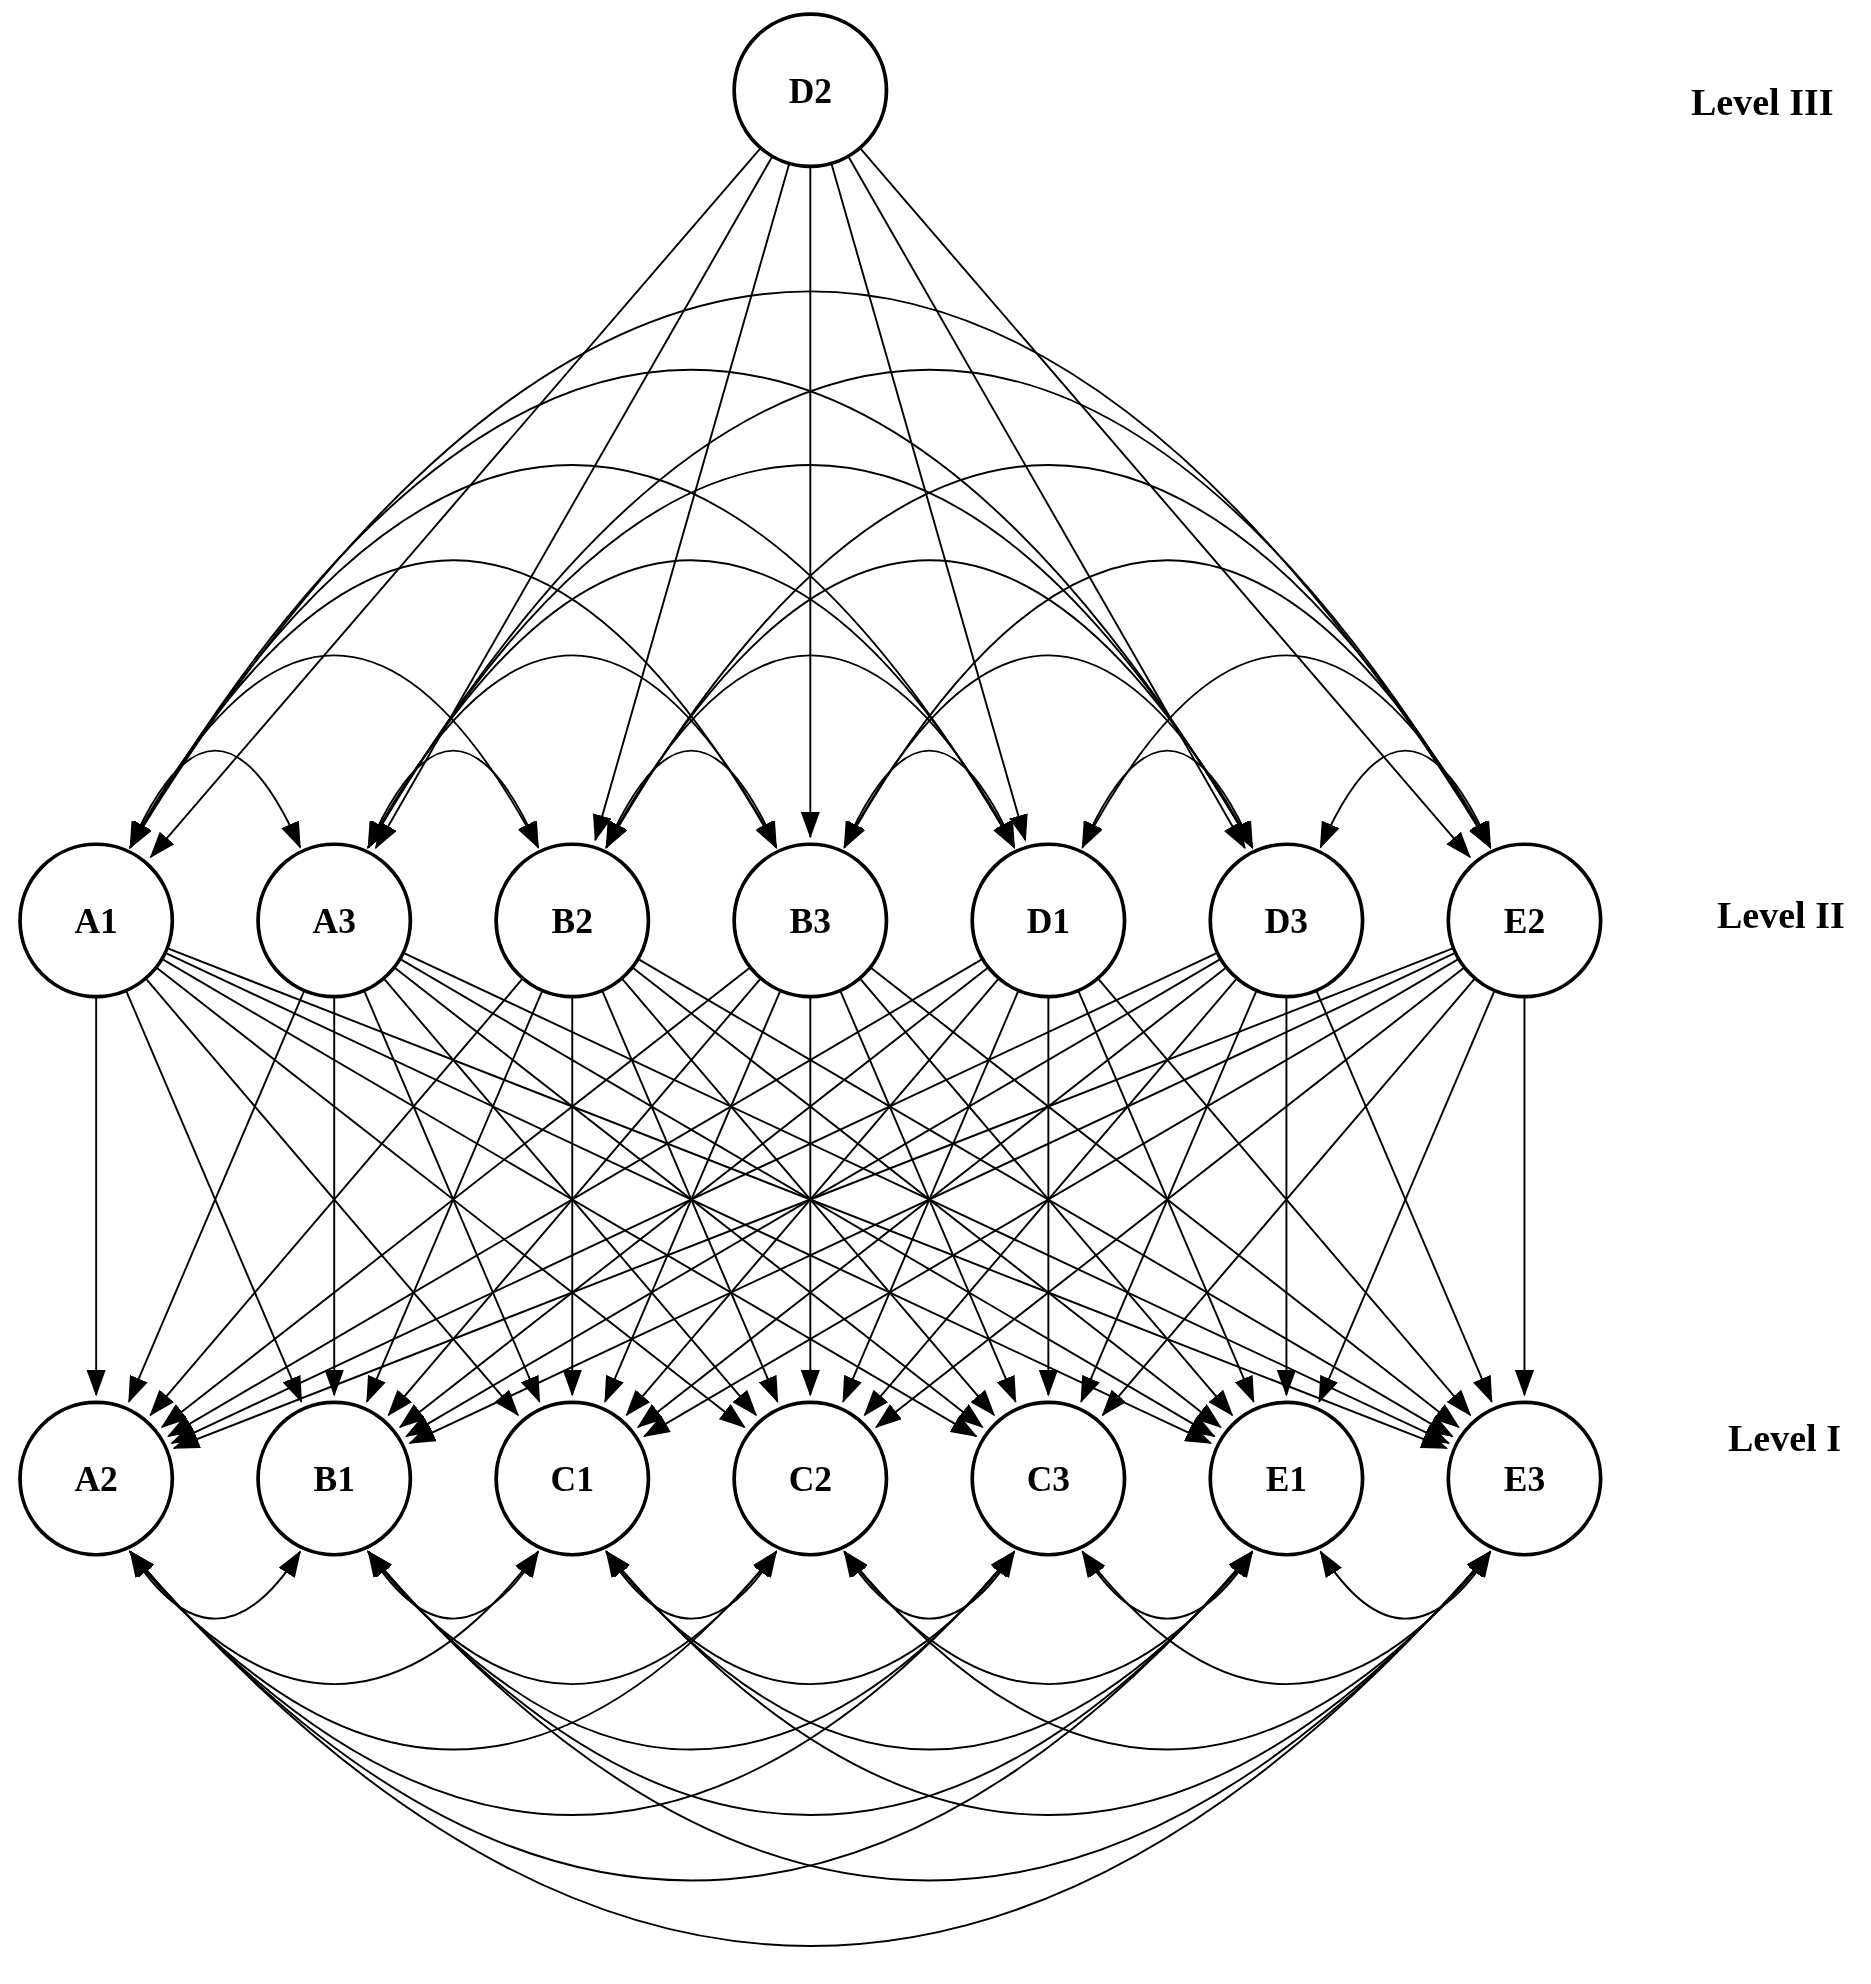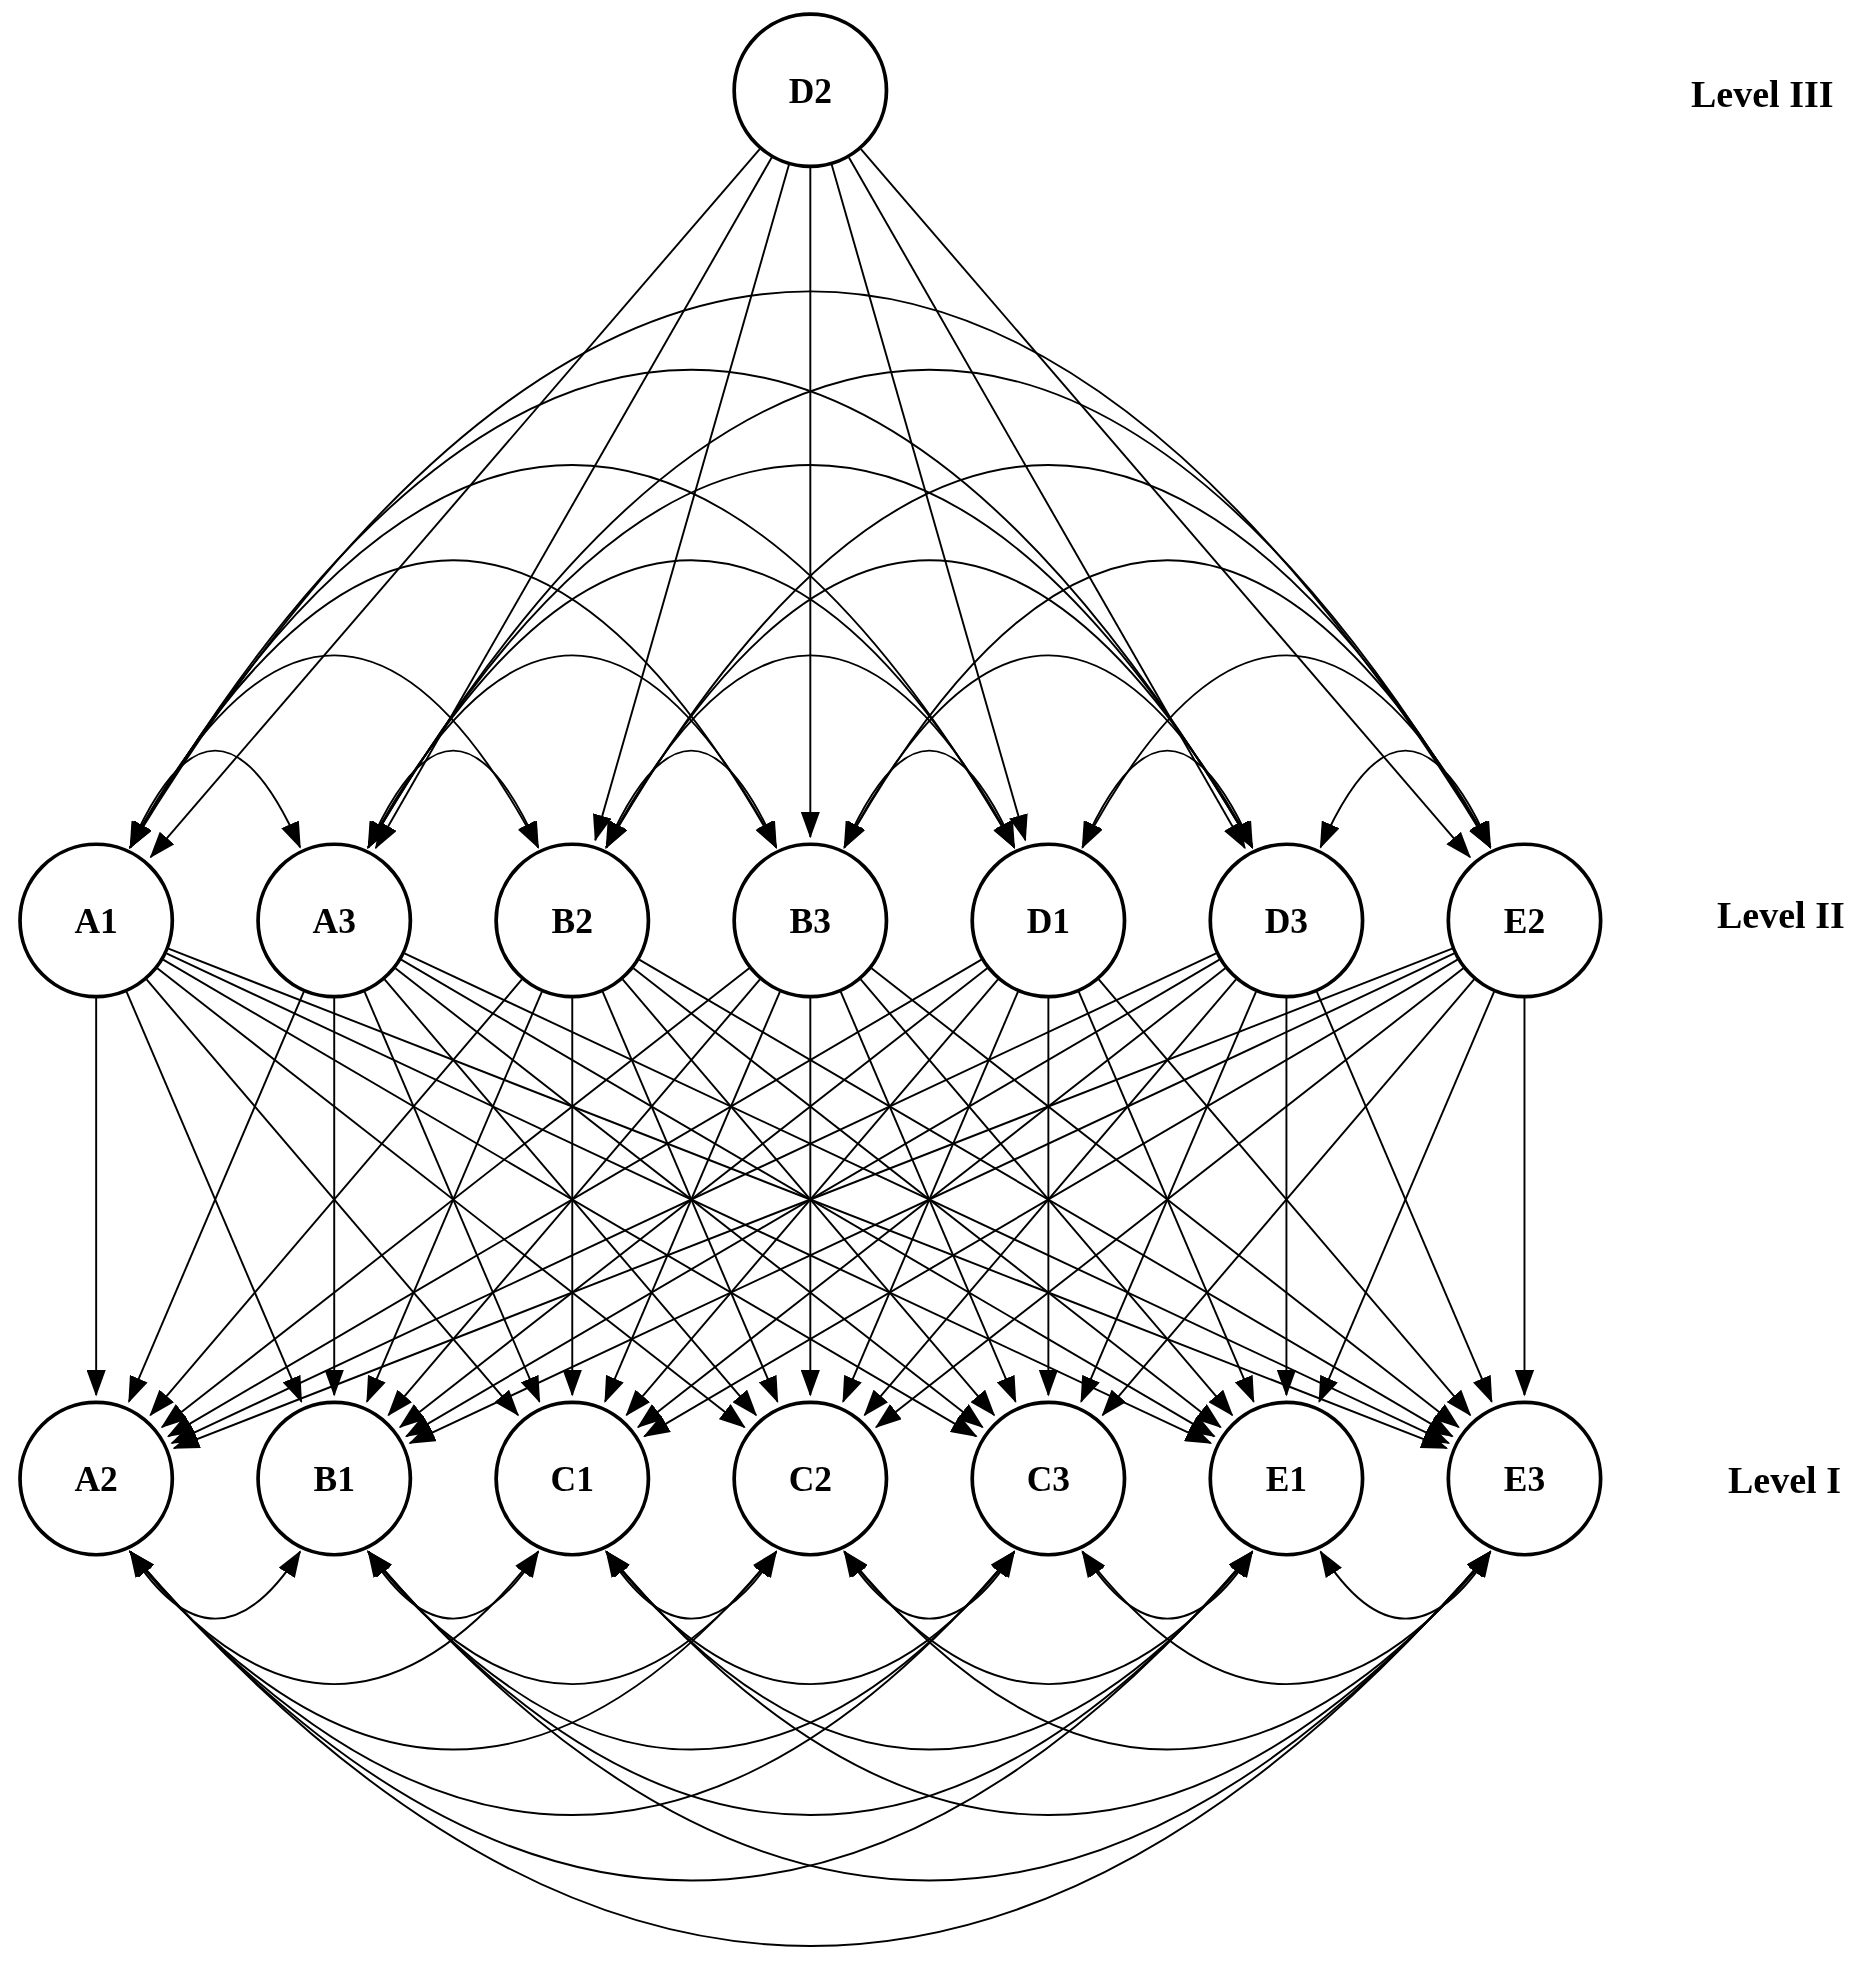--- a/index.html
+++ b/index.html
@@ -36,23 +36,23 @@
     text-anchor: middle;
   }
   .level-label {
     position: absolute;
     font-family: "Liberation Serif", serif;
     font-weight: bold;
     font-size: 38px;
     color: #000000;
     white-space: nowrap;
   }
-  .level-label-3 { left: 1691px; top: 72px; }
+  .level-label-3 { left: 1691px; top: 80px; }
   .level-label-2 { left: 1717px; top: 893px; }
-  .level-label-1 { left: 1728px; top: 1458px; }
+  .level-label-1 { left: 1728px; top: 1416px; }
 </style>
 </head>
 <body>
 
 <div style="position:absolute; inset:0;">
   <svg id="figure-canvas" width="1872" height="1985" viewBox="0 0 2532 2685" xmlns="http://www.w3.org/2000/svg">
     <defs>
       <marker id="arrow" markerUnits="userSpaceOnUse" markerWidth="36" markerHeight="26" refX="34" refY="13" orient="auto-start-reverse">
         <path d="M0,0 L36,13 L0,26 z" fill="#000000"></path>
       </marker>

